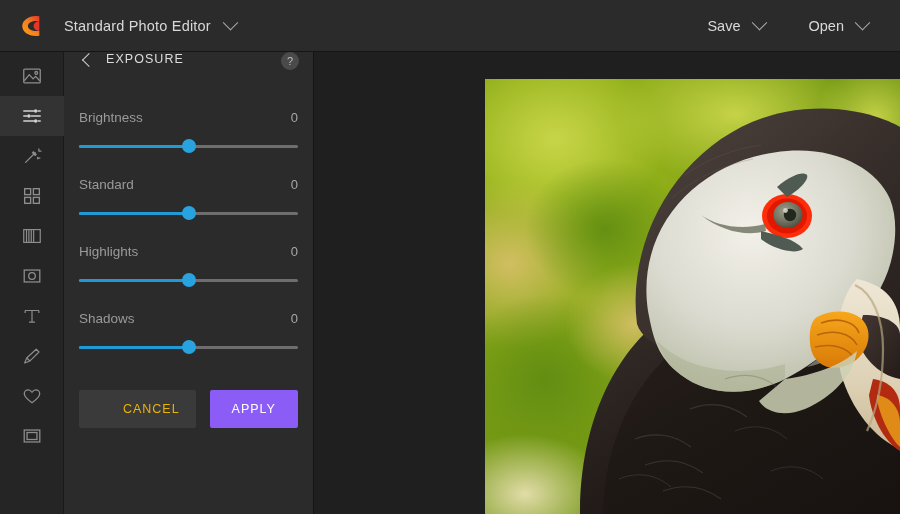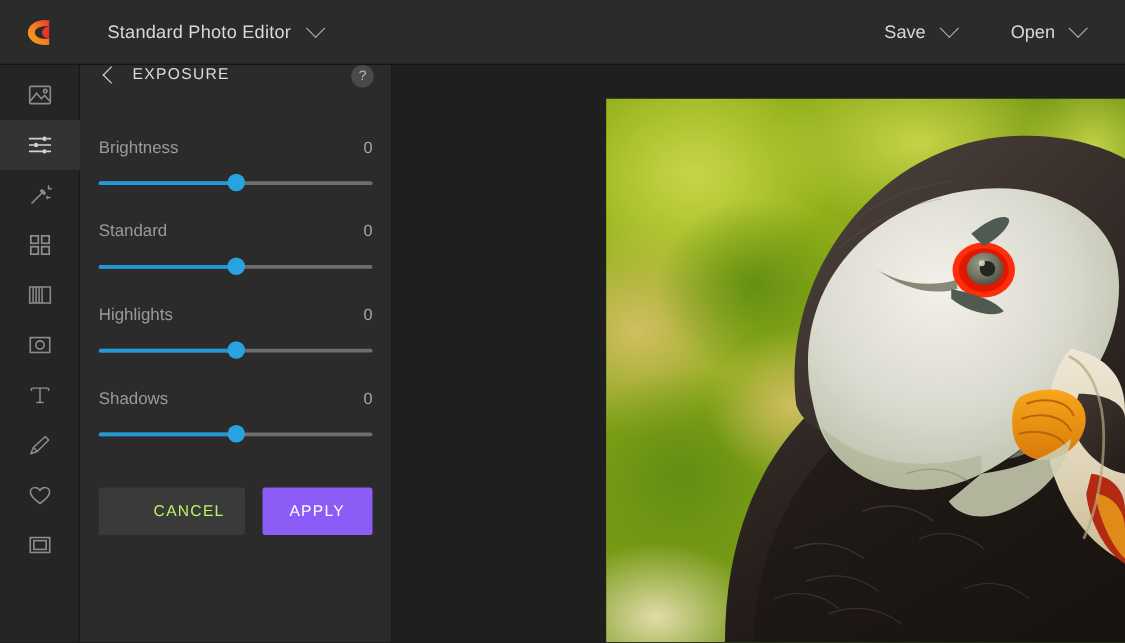--- a/index.html
+++ b/index.html
@@ -19,21 +19,20 @@
     border-bottom: 1px solid #151515;
     display: flex; align-items: center;
   }
   .logo-wrap {
     width: 64px; height: 52px;
     display: flex; align-items: center; justify-content: center;
   }
   .logo { width: 26px; height: 26px; display: block; }
   .title-group {
     display: flex; align-items: center; gap: 14px;
-    margin-left: 22px;
   }
   .app-title {
     font-size: 14.5px; color: #d8d8d8; letter-spacing: .2px; white-space: nowrap;
   }
   .chev {
     display: inline-block; width: 11px; height: 11px;
     border-right: 1.6px solid #aaa; border-bottom: 1.6px solid #aaa;
     transform: rotate(45deg) translate(-2px,-2px);
   }
   .topbar-right {
@@ -111,21 +110,21 @@
     margin-left: -7px; border-radius: 50%; background: #29a3e0;
   }
 
   .actions {
     display: flex; gap: 14px; padding: 12px 15px 0 15px;
   }
   .btn {
     flex: 1; height: 38px; display: flex; align-items: center; justify-content: center;
     font-size: 12.5px; letter-spacing: 1.0px; cursor: pointer; border-radius: 2px;
   }
-  .btn-cancel { background: #3a3a3a; color: #bef264; padding-left: 28px; }
+  .btn-cancel { background: #3a3a3a; color: #eab308; padding-left: 28px; }
   .btn-apply { background: #8b5cf6; color: #ffffff; }
 
   
   .canvas {
     position: absolute; left: 314px; top: 52px; width: 586px; height: 462px;
     background: #1f1f1f; overflow: hidden;
   }
   .photo-frame {
     position: absolute; left: 171px; top: 27px; width: 415px; height: 435px;
     overflow: hidden; background: #8aa81a;

